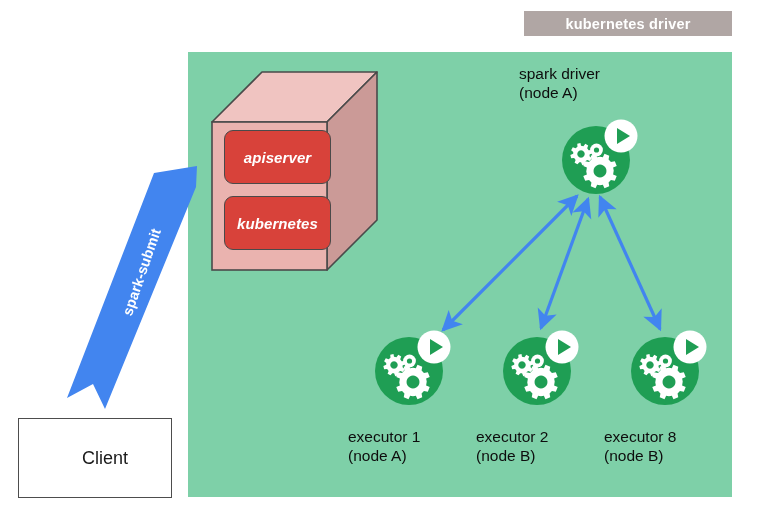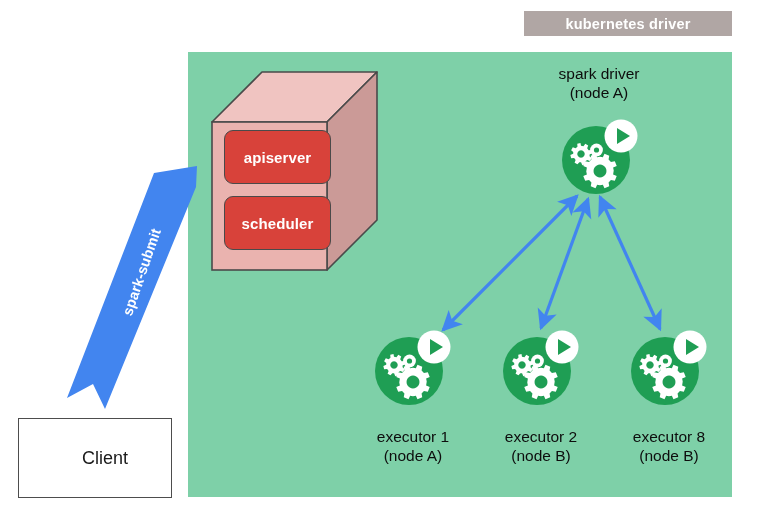--- a/index.html
+++ b/index.html
@@ -61,28 +61,28 @@
     border-radius: 9px;
     background: #d8423a;
     border: 1.6px solid #4a4a4a;
     color: #ffffff;
     font-size: 15px;
     font-weight: bold;
     display: flex;
     align-items: center;
     justify-content: center;
     letter-spacing: 0.1px;
+    font-style: italic;
   }
   .cube-svc.svc0 { left: 224px; top: 130px; width: 105px; height: 52px; }
   .cube-svc.svc1 { left: 224px; top: 196px; width: 105px; height: 52px; }
 
   
   .node-label {
     position: absolute;
-    text-align: center;
     color: #0d0d0d;
     font-size: 15.5px;
     line-height: 19px;
     white-space: pre-line;
   }
 
   .driver-label { left: 519px; top: 64px; width: 160px; }
 
   .exec-label { width: 130px; top: 427px; }
   .exec-label.e0 { left: 348px; }
@@ -177,21 +177,21 @@
     <use href="#spark-node-icon" transform="translate(665,371)"></use>
   </g>
 
   <path d="M 154,173 L 197,166 L 196,187 L 105,409 L 93,384 L 67,398 Z" fill="#4285ef"></path>
 </svg>
 
 <div class="cluster-badge">kubernetes driver</div>
 
 <div class="cube-svc svc0">apiserver</div>
 
-<div class="cube-svc svc1">scheduler</div>
+<div class="cube-svc svc1">kubernetes</div>
 
 <div class="submit-label">spark-submit</div>
 
 <div class="node-label driver-label">spark driver
 (node A)</div>
 
 <div class="node-label exec-label e0">executor 1
 (node A)</div>
 
 <div class="node-label exec-label e1">executor 2

